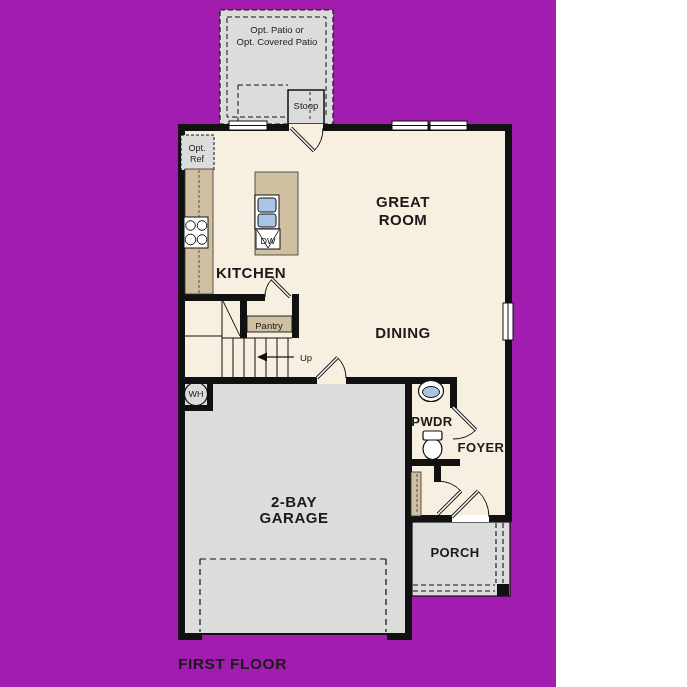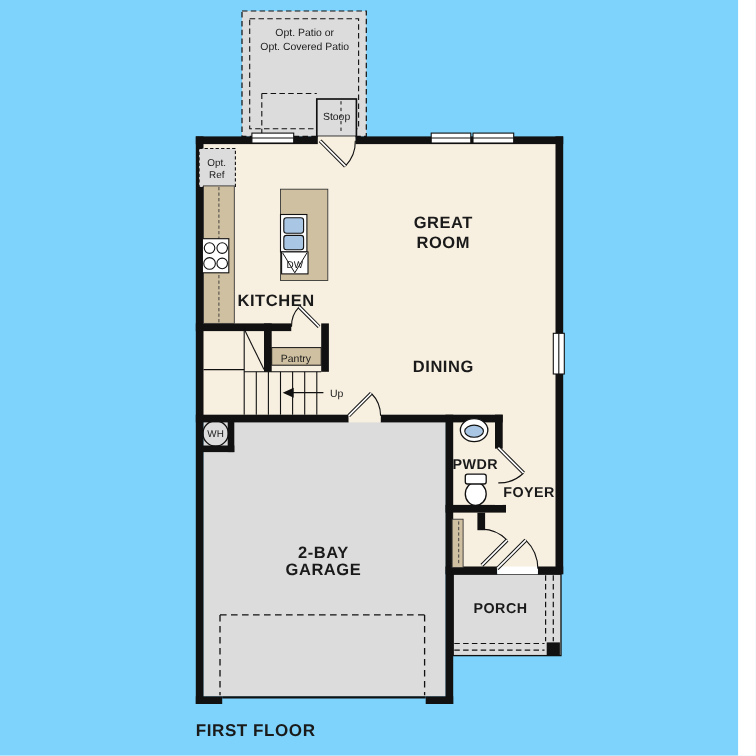--- a/index.html
+++ b/index.html
@@ -1,16 +1,16 @@
 <!DOCTYPE html>
 <html><head>
 <meta charset="utf-8">
 <style>
   html,body{margin:0;padding:0;background:#ffffff;}
-  .canvas{position:relative;width:671px;height:687px;background:#7dd3fc;overflow:hidden;
+  .canvas{position:relative;width:556px;height:687px;background:#a21caf;overflow:hidden;
           font-family:"Liberation Sans", sans-serif;}
   svg{display:block;}
   text{fill:#1a1a1a;font-family:"Liberation Sans", sans-serif;}
   .lbl-room{font-size:15px;font-weight:bold;letter-spacing:.5px;}
   .lbl-room-sm{font-size:13px;font-weight:bold;letter-spacing:.4px;}
   .lbl-title{font-size:15.5px;font-weight:bold;letter-spacing:.5px;}
   .lbl-small{font-size:9.5px;}
   .lbl-tiny{font-size:9px;}
   .thin{stroke:#111;stroke-width:1;fill:none;}
   .arc{stroke:#111;stroke-width:1;fill:none;}

